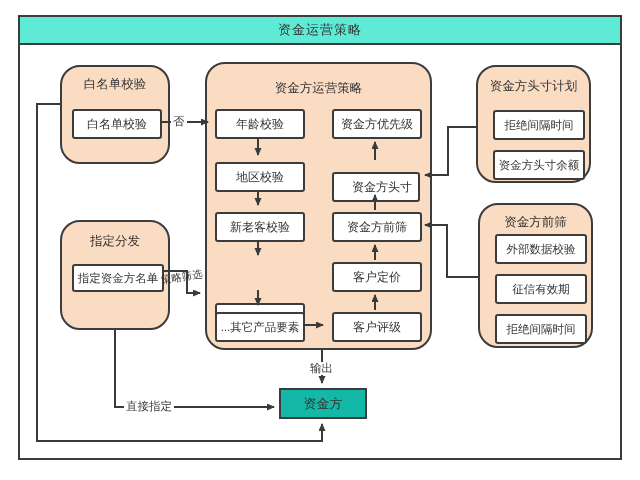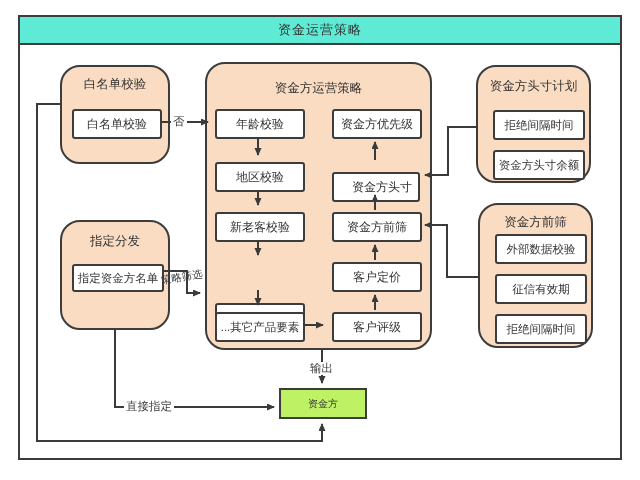--- a/index.html
+++ b/index.html
@@ -24,23 +24,23 @@
   }
   .grp-title{text-align:center;font-size:12.5px;color:#333;}
   .node{
     position:absolute;background:#fff;border:2px solid #3c3c3c;border-radius:3px;
     box-sizing:border-box;display:flex;align-items:center;justify-content:center;
     font-size:12px;white-space:nowrap;z-index:2;
   }
   .node.sm{font-size:11.5px;}
   .funder{
     position:absolute;left:279px;top:388px;width:88px;height:31px;
-    background:#bef264;border:2px solid #3c3c3c;box-sizing:border-box;
+    background:#14b8a6;border:2px solid #3c3c3c;box-sizing:border-box;
     display:flex;align-items:center;justify-content:center;
-    font-size:10px;font-weight:500;z-index:2;
+    font-size:13px;font-weight:500;z-index:2;
   }
   svg.wires{position:absolute;left:0;top:0;z-index:3;pointer-events:none;}
   svg.wires line,svg.wires polyline{stroke:#3a3a3a;stroke-width:2;fill:none;}
   .alabel{
     position:absolute;font-size:11.5px;color:#3a3a3a;background:#fff;
     padding:0 2px;z-index:4;white-space:nowrap;line-height:13px;
   }
   .alabel.nobg{background:transparent;font-size:10.5px;
     transform:rotate(-9deg);transform-origin:left center;}
   .wm{

